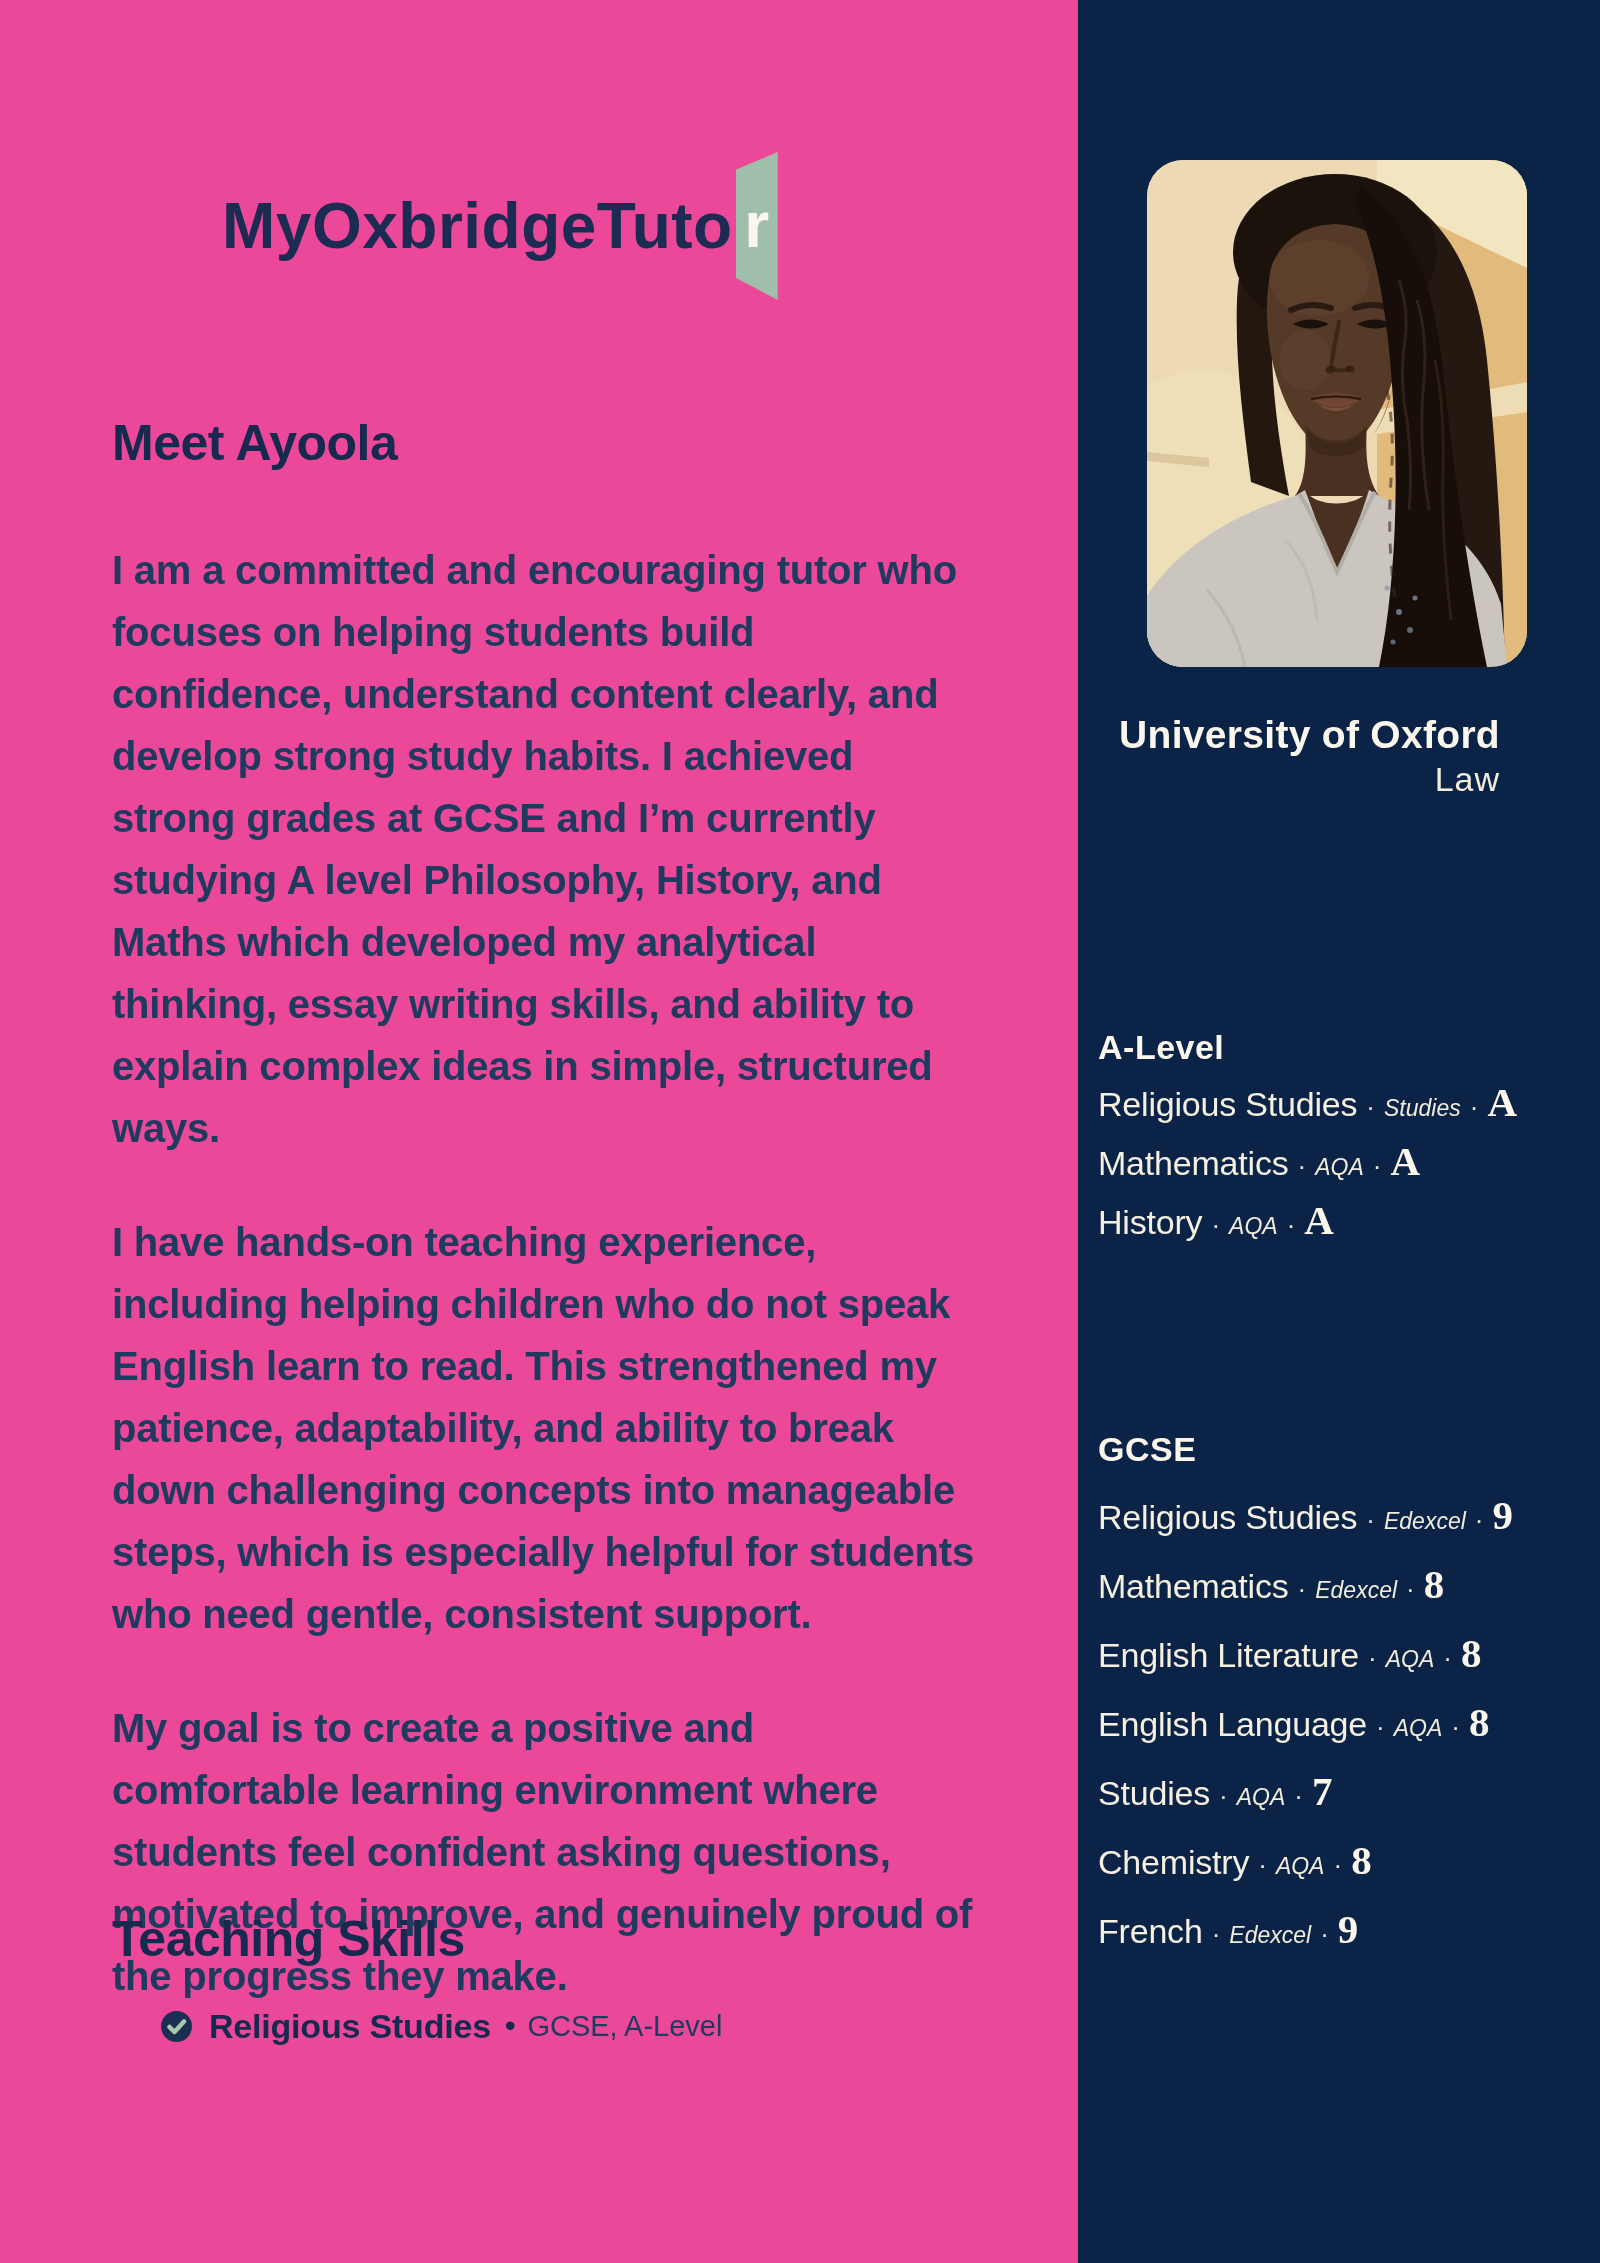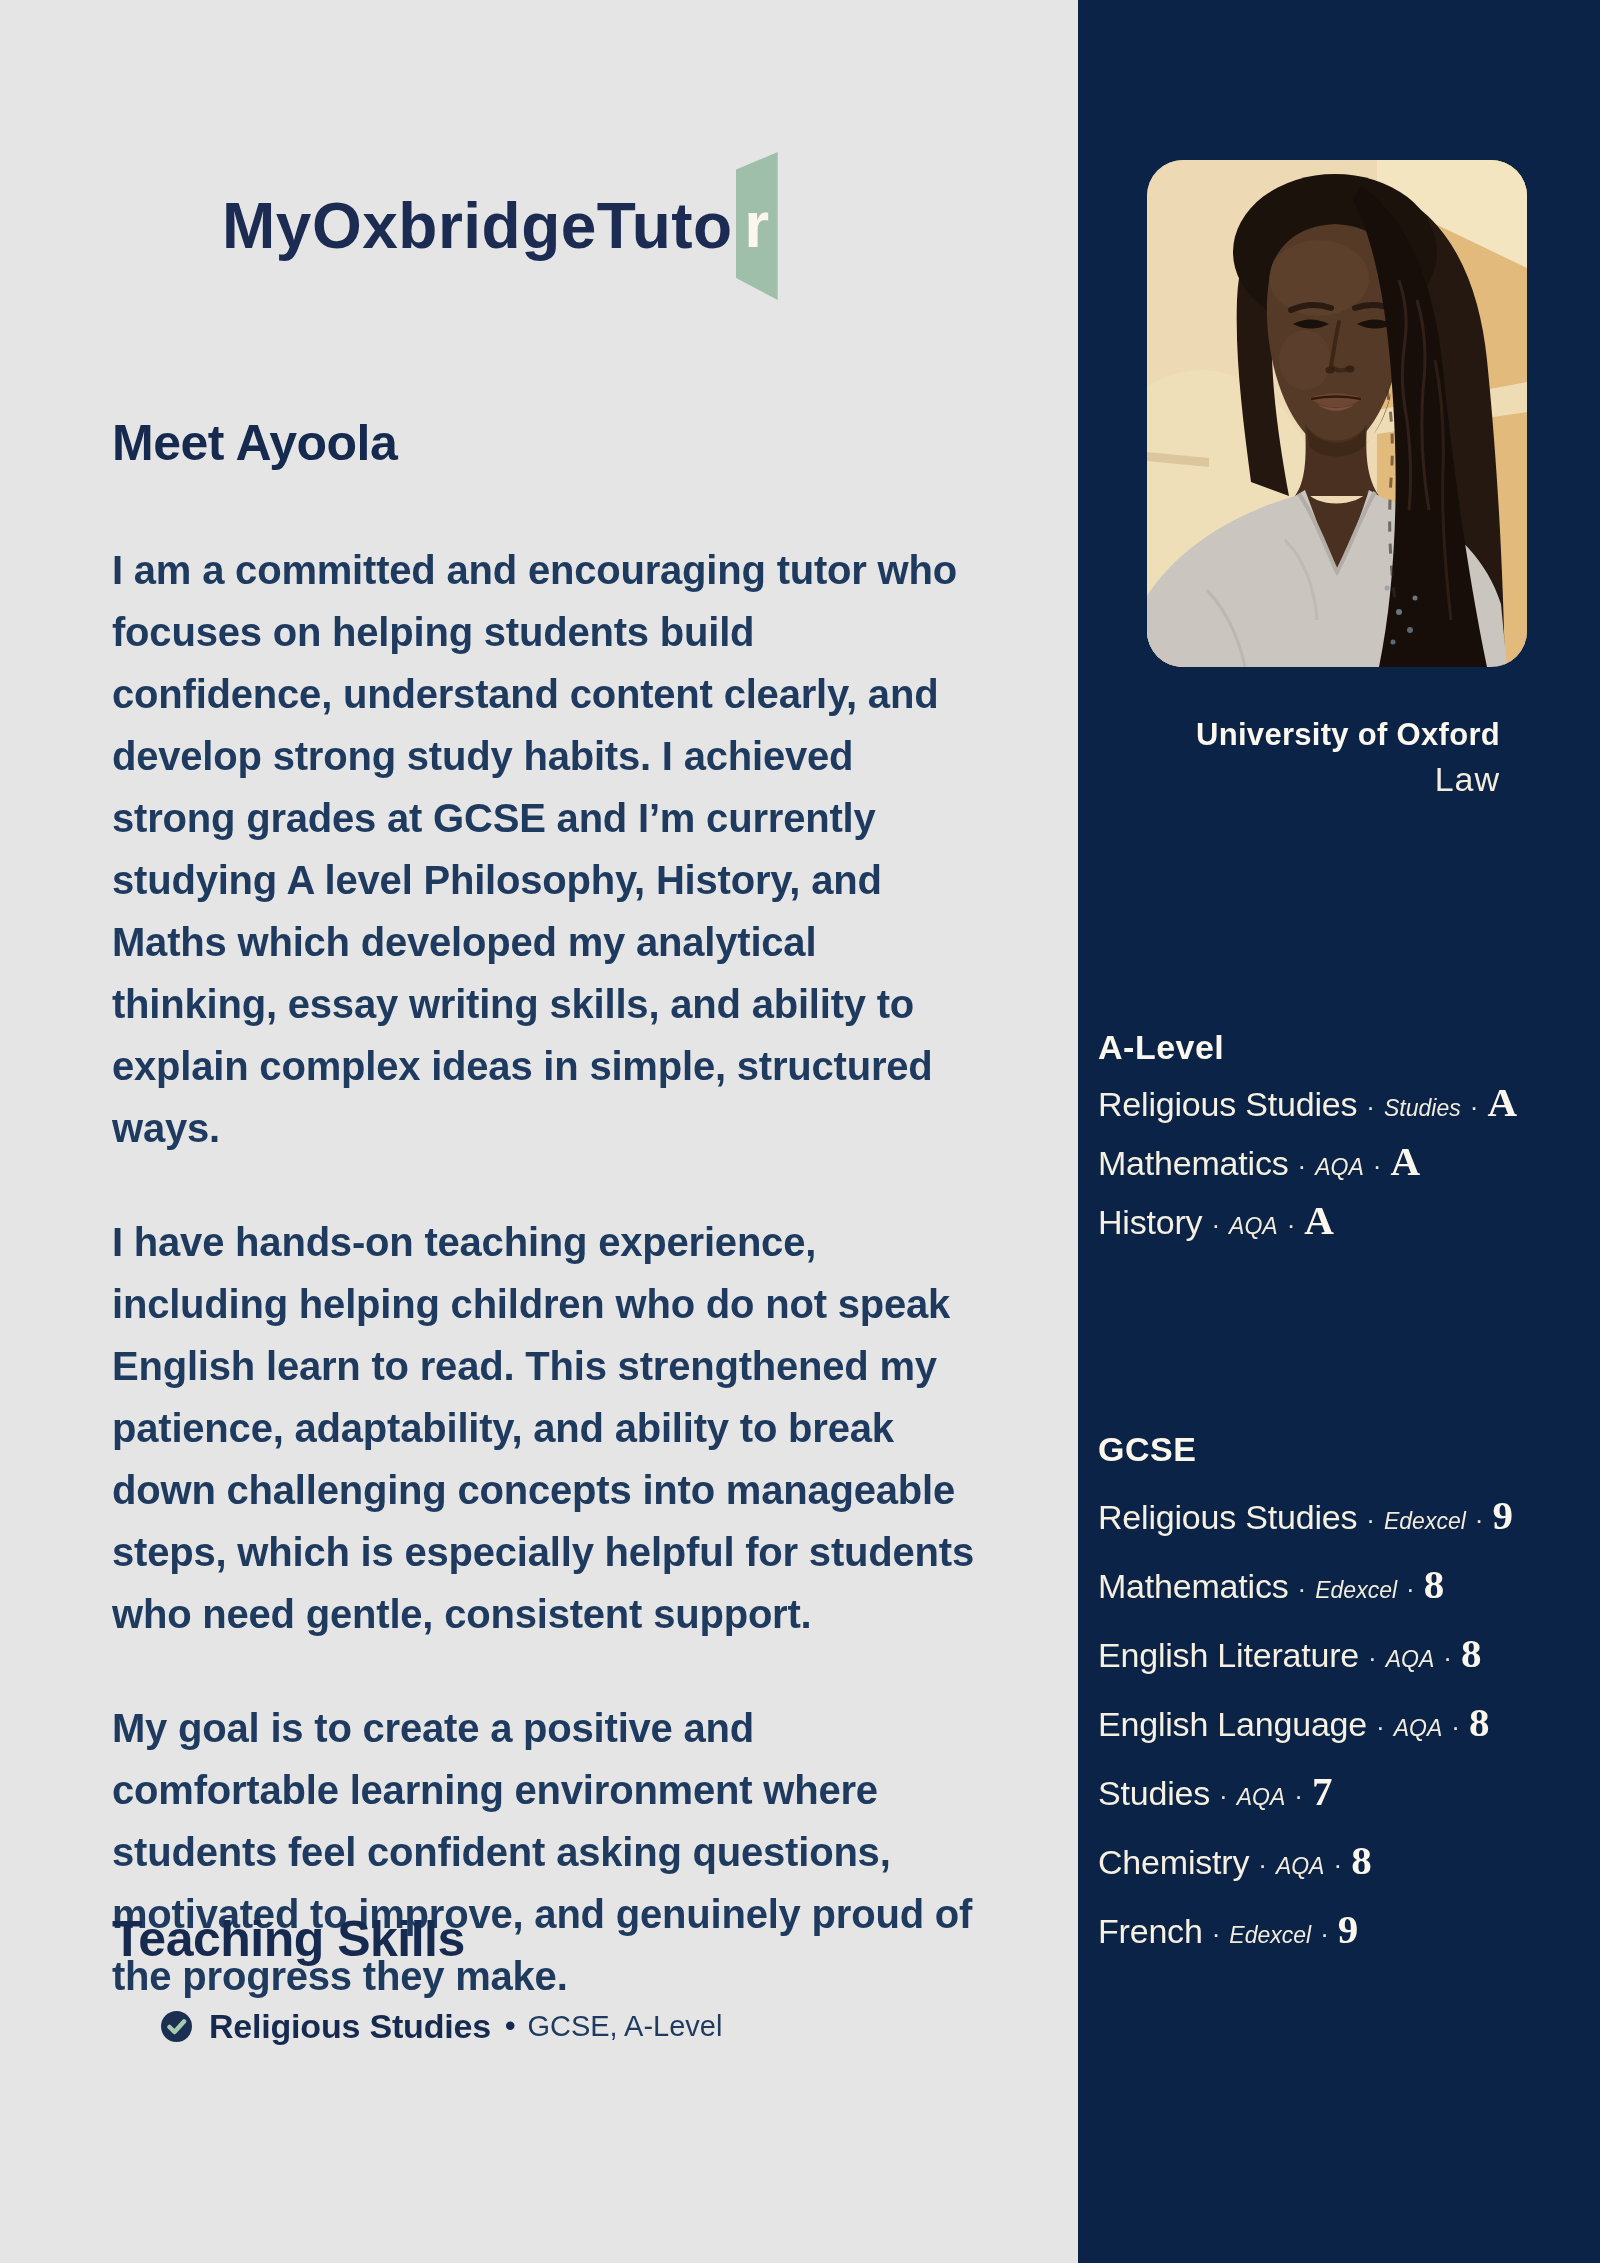--- a/index.html
+++ b/index.html
@@ -1,16 +1,16 @@
 <!DOCTYPE html>
 <html><head>
 <meta charset="utf-8">
 <style>
   html,body{margin:0;padding:0;background:#8a8a8a;}
-  .page{position:relative;width:1600px;height:2263px;background:#e5e5e5;overflow:hidden;
+  .page{position:relative;width:1600px;height:2263px;background:#ec4899;overflow:hidden;
         font-family:"Liberation Sans", sans-serif;color:#1E3A5F;}
 
   
   .logo{position:absolute;left:222px;top:152px;height:148px;display:flex;align-items:center;}
   .logo-main{font-size:64px;font-weight:700;letter-spacing:0.5px;color:#1B2B52;white-space:nowrap;}
   .logo-door{position:relative;width:42px;height:148px;margin-left:3px;background:#9FBFAB;
              clip-path:polygon(0 12%,100% 0,100% 100%,0 85%);}
   .logo-door span{position:absolute;left:50%;top:50%;transform:translate(-50%,-52%);
                   font-size:64px;font-weight:700;color:#FBF7EE;}
 
@@ -29,21 +29,21 @@
   .skill-bullet{font-size:30px;font-weight:700;color:#16294E;margin:0 12px 0 14px;}
   .skill-levels{font-size:29px;color:#1E3A5F;}
 
   
   .sidebar{position:absolute;left:1078px;top:0;width:522px;height:2263px;background:#0A2347;}
   .photo{position:absolute;left:69px;top:160px;width:380px;height:507px;border-radius:36px;
          overflow:hidden;}
   .photo svg{display:block;width:100%;height:100%;}
 
   .uni-block{position:absolute;left:30px;right:100px;top:712px;text-align:right;}
-  .uni-name{font-size:31px;font-weight:700;letter-spacing:0.3px;color:#FBF7EC;line-height:46px;}
+  .uni-name{font-size:39px;font-weight:700;letter-spacing:0.3px;color:#FBF7EC;line-height:46px;}
   .uni-course{font-size:34px;color:#F3EDDD;line-height:40px;margin-top:1px;letter-spacing:1px;}
 
   .qual-block{position:absolute;left:20px;right:100px;text-align:left;}
   .qual-alevel{top:1027px;}
   .qual-gcse{top:1429px;}
   .qual-heading{font-size:34px;font-weight:700;letter-spacing:0.5px;color:#FBF7EC;line-height:40px;}
   .qual-alevel .qual-rows{margin-top:10px;}
   .qual-gcse  .qual-rows{margin-top:16px;}
   .qual-alevel .srow{line-height:50px;}
   .qual-gcse  .srow{line-height:60px;}

